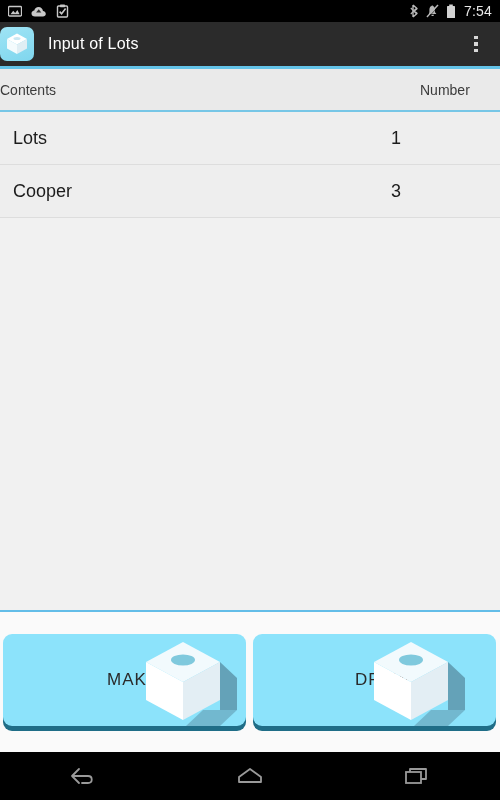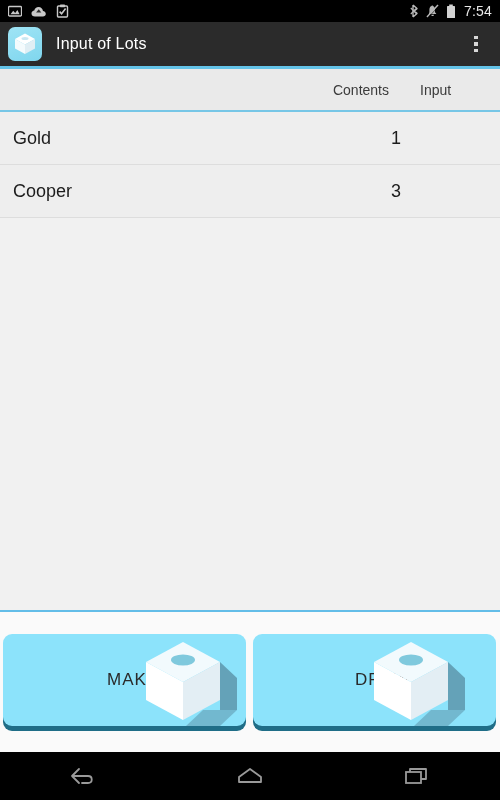--- a/index.html
+++ b/index.html
@@ -55,21 +55,21 @@
     letter-spacing: 0.2px;
     padding-left: 1px;
   }
 
   
   .actionbar {
     height: 44px;
     background: #2b2b2b;
     display: flex;
     align-items: center;
-    padding: 0 6px 0 8px;
+    padding: 0 6px 0 0;
     flex: 0 0 auto;
     box-sizing: border-box;
   }
   .app-icon {
     width: 34px;
     height: 34px;
     border-radius: 7px;
     background: linear-gradient(160deg, #9fe4f5 0%, #7fd6ee 100%);
     position: relative;
     flex: 0 0 auto;
@@ -130,21 +130,21 @@
     flex: 0 0 auto;
   }
   .th {
     font-size: 14px;
     color: #3b3b3b;
   }
   .th-contents {
     position: absolute;
     left: 0;
     width: 389px;
-    text-align: right;
+    text-align: left;
   }
   .table-header { position: relative; }
   .th-number {
     position: absolute;
     left: 420px;
   }
   .row {
     height: 52px;
     display: flex;
     align-items: center;
@@ -293,25 +293,25 @@
       <span></span>
       <span></span>
     </div>
   </div>
   <div class="accent-line"></div>
 
   <div class="content">
 
     <div class="table-header">
       <div class="th th-contents">Contents</div>
-      <div class="th th-number">Input</div>
+      <div class="th th-number">Number</div>
     </div>
 
     <div class="row">
-      <div class="cell-name">Gold</div>
+      <div class="cell-name">Lots</div>
       <div class="cell-num">1</div>
     </div>
     <div class="row">
       <div class="cell-name">Cooper</div>
       <div class="cell-num">3</div>
     </div>
 
     <div class="list-filler"></div>
   </div>
   <div class="list-bottom-line"></div>

